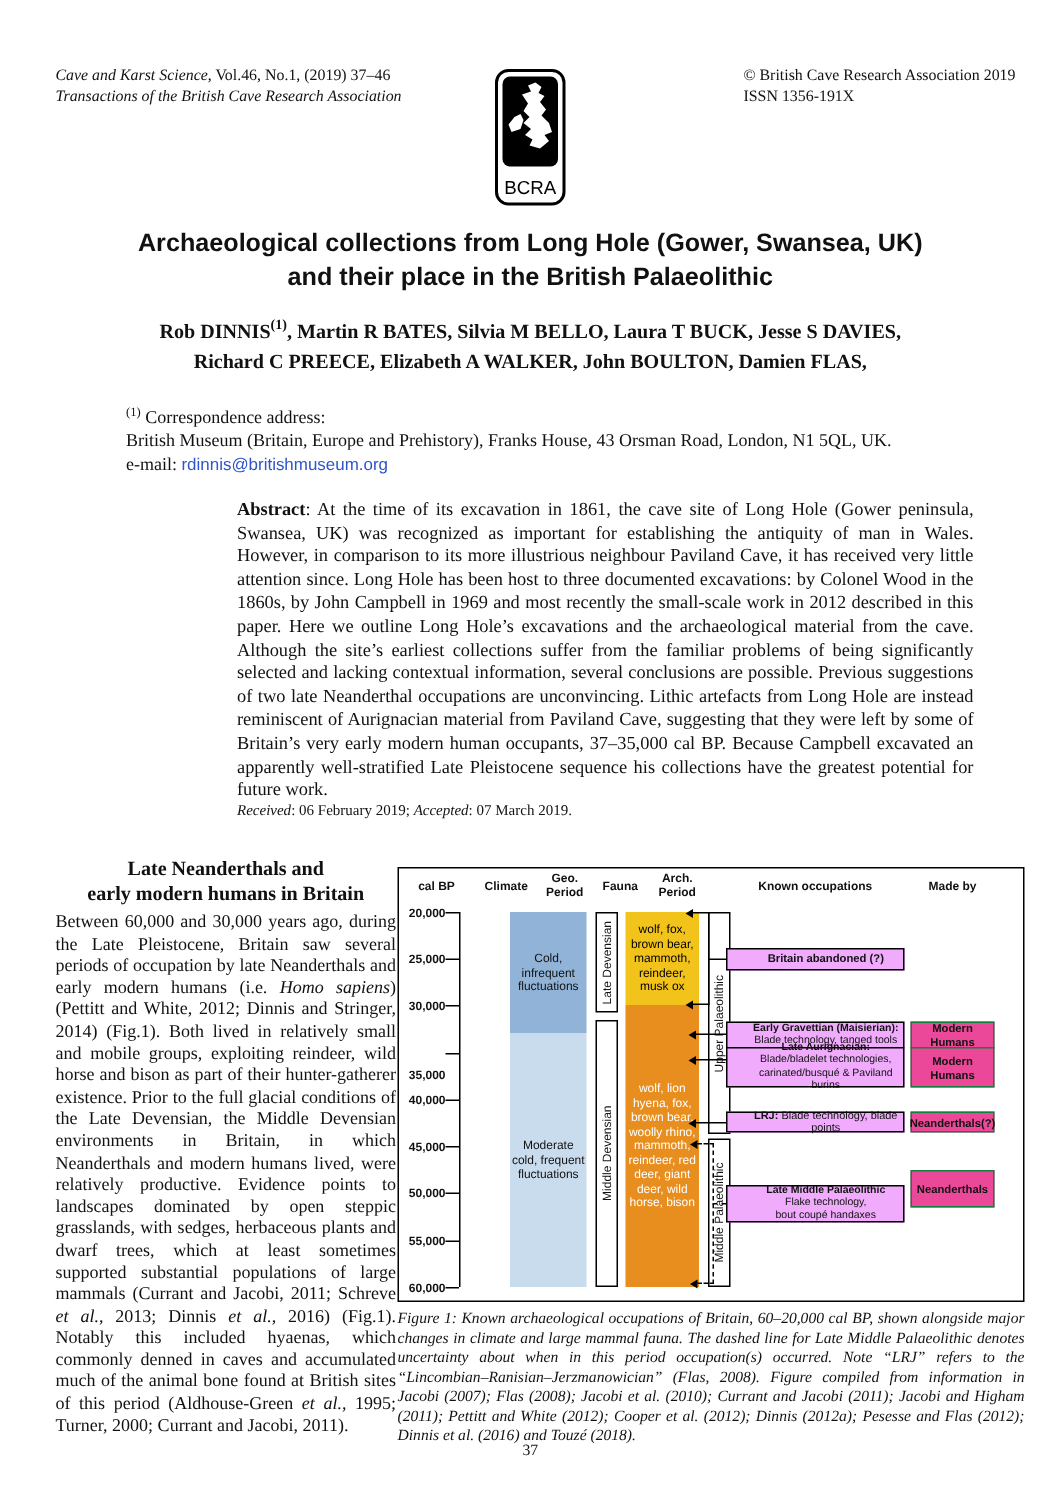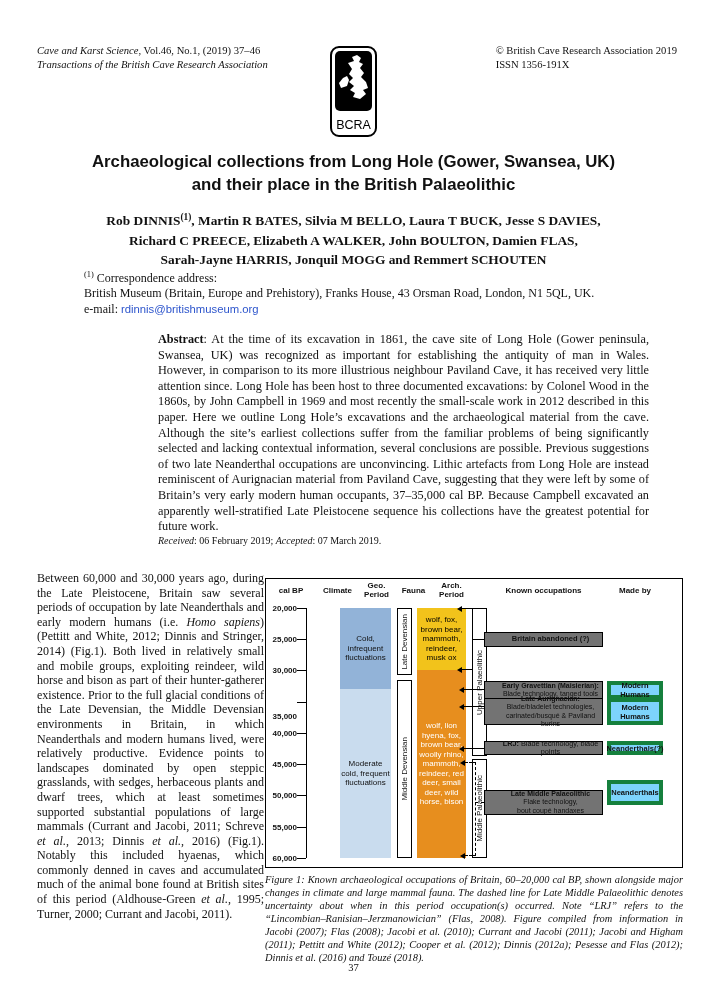--- a/index.html
+++ b/index.html
@@ -36,22 +36,22 @@
   
   .fig{left:265px;top:578px;width:418px;height:290px;border:1px solid #000;box-sizing:border-box;background:#fff;}
   .fig *{box-sizing:border-box;}
   .fig .lab{position:absolute;font-family:"Liberation Sans",sans-serif;font-weight:bold;font-size:8px;line-height:8.5px;text-align:center;}
   .fig .tick-lab{position:absolute;left:2px;width:29px;text-align:right;font-family:"Liberation Sans",sans-serif;font-weight:bold;font-size:8px;}
   .fig .tick{position:absolute;left:31px;width:9px;height:1px;background:#000;}
   .fig .axis{position:absolute;left:40px;top:29px;width:1px;height:250px;background:#000;}
   .band{position:absolute;font-family:"Liberation Sans",sans-serif;font-size:8px;line-height:9.5px;text-align:center;display:flex;align-items:center;justify-content:center;margin-left:28px;}
   .boxed{border:1px solid #000;background:#fff;}
   .vert{writing-mode:vertical-rl;transform:rotate(180deg);white-space:nowrap;}
-  .occ{position:absolute;border:1px solid #000;background:#737373;font-family:"Liberation Sans",sans-serif;font-size:7px;line-height:8.3px;text-align:center;display:flex;flex-direction:column;align-items:center;justify-content:center;padding-left:14px;}
-  .made{position:absolute;border:4px solid #15803d;background:#7dd3fc;font-family:"Liberation Sans",sans-serif;font-weight:bold;font-size:7.5px;line-height:9px;text-align:center;display:flex;align-items:center;justify-content:center;}
+  .occ{position:absolute;border:1px solid #000;background:#f0abfc;font-family:"Liberation Sans",sans-serif;font-size:7px;line-height:8.3px;text-align:center;display:flex;flex-direction:column;align-items:center;justify-content:center;padding-left:14px;}
+  .made{position:absolute;border:1px solid #15803d;background:#ec4899;font-family:"Liberation Sans",sans-serif;font-weight:bold;font-size:7.5px;line-height:9px;text-align:center;display:flex;align-items:center;justify-content:center;}
   .hline{position:absolute;height:1px;background:#000;}
   .vline{position:absolute;width:1px;background:#000;}
   .hdash{position:absolute;height:0;border-top:1px dashed #000;}
   .vdash{position:absolute;width:0;border-left:1px dashed #000;}
   .arrow-l{position:absolute;width:0;height:0;border-top:3px solid transparent;border-bottom:3px solid transparent;border-right:5px solid #000;}
 
   .caption{left:265px;top:873px;width:418px;font-size:10.4px;line-height:13px;text-align:justify;font-style:italic;}
   .pageno{left:0;top:962px;width:707px;text-align:center;font-size:10.5px;}
 </style>
 </head>
@@ -78,38 +78,41 @@
 </div>
 
 <div class="abs title">
   <div>Archaeological collections from Long Hole (Gower, Swansea, UK)</div>
   <div>and their place in the British Palaeolithic</div>
 </div>
 
 <div class="abs authors">
   <div><span>Rob DINNIS</span><sup>(1)</sup><span>, Martin R BATES, Silvia M BELLO, Laura T BUCK, Jesse S DAVIES,</span></div>
   <div>Richard C PREECE, Elizabeth A WALKER, John BOULTON, Damien FLAS,</div>
-  <div>Sarah-Jayne HARRIS, Jonquil MOGG and Remmert SCHOUTEN</div>
 </div>
 
 <div class="abs corr">
   <div><sup>(1)</sup><span> Correspondence address:</span></div>
   <div>British Museum (Britain, Europe and Prehistory), Franks House, 43 Orsman Road, London, N1 5QL, UK.</div>
   <div><span>e-mail: </span><a href="#" class="email-link">rdinnis@britishmuseum.org</a></div>
 </div>
 
 <div class="abs abstract">
   <span class="b">Abstract</span><span>: At the time of its excavation in 1861, the cave site of Long Hole (Gower peninsula, Swansea, UK) was recognized as important for establishing the antiquity of man in Wales. However, in comparison to its more illustrious neighbour Paviland Cave, it has received very little attention since. Long Hole has been host to three documented excavations: by Colonel Wood in the 1860s, by John Campbell in 1969 and most recently the small-scale work in 2012 described in this paper. Here we outline Long Hole’s excavations and the archaeological material from the cave. Although the site’s earliest collections suffer from the familiar problems of being significantly selected and lacking contextual information, several conclusions are possible. Previous suggestions of two late Neanderthal occupations are unconvincing. Lithic artefacts from Long Hole are instead reminiscent of Aurignacian material from Paviland Cave, suggesting that they were left by some of Britain’s very early modern human occupants, 37–35,000 cal BP. Because Campbell excavated an apparently well-stratified Late Pleistocene sequence his collections have the greatest potential for future work.</span>
 </div>
 
 <div class="abs dates">
   <span class="it">Received</span><span>: 06 February 2019; </span><span class="it">Accepted</span><span>: 07 March 2019.</span>
 </div>
 
 <div class="abs leftcol">
+  <h2>
+    <div>Late Neanderthals and</div>
+    <div>early modern humans in Britain</div>
+  </h2>
   <p><span>Between 60,000 and 30,000 years ago, during the Late Pleistocene, Britain saw several periods of occupation by late Neanderthals and early modern humans (i.e. </span><span class="it">Homo sapiens</span><span>) (Pettitt and White, 2012; Dinnis and Stringer, 2014) (Fig.1). Both lived in relatively small and mobile groups, exploiting reindeer, wild horse and bison as part of their hunter-gatherer existence. Prior to the full glacial conditions of the Late Devensian, the Middle Devensian environments in Britain, in which Neanderthals and modern humans lived, were relatively productive. Evidence points to landscapes dominated by open steppic grasslands, with sedges, herbaceous plants and dwarf trees, which at least sometimes supported substantial populations of large mammals (Currant and Jacobi, 2011; Schreve </span><span class="it">et al.</span><span>, 2013; Dinnis </span><span class="it">et al.</span><span>, 2016) (Fig.1). Notably this included hyaenas, which commonly denned in caves and accumulated much of the animal bone found at British sites of this period (Aldhouse-Green </span><span class="it">et al.</span><span>, 1995; Turner, 2000; Currant and Jacobi, 2011).</span></p>
 </div>
 
 <div class="abs fig">
 
   <div class="lab" style="left:4px;top:8px;width:42px;">cal BP</div>
   <div class="lab" style="left:46px;top:8px;width:51px;">Climate</div>
   <div class="lab" style="left:95px;top:3px;width:31px;">Geo. Period</div>
   <div class="lab" style="left:123px;top:8px;width:49px;">Fauna</div>
   <div class="lab" style="left:169px;top:3px;width:33px;">Arch. Period</div>
@@ -140,21 +143,21 @@
   <div class="band" style="left:46px;top:110px;width:51px;height:169px;background:#c9dcee;">Moderate cold, frequent fluctuations</div>
 
   <div class="band boxed" style="left:103px;top:29px;width:15px;height:67px;">
       <span class="vert">Late Devensian</span>
     </div>
   <div class="band boxed" style="left:103px;top:101px;width:15px;height:178px;">
       <span class="vert">Middle Devensian</span>
     </div>
 
   <div class="band" style="left:123px;top:29px;width:49px;height:62px;background:#f2c31b;color:#000;">wolf, fox, brown bear, mammoth, reindeer, musk ox</div>
-  <div class="band" style="left:123px;top:91px;width:49px;height:188px;background:#e78e1e;color:#fff;">wolf, lion hyena, fox, brown bear, woolly rhino, mammoth, reindeer, red deer, small deer, wild horse, bison</div>
+  <div class="band" style="left:123px;top:91px;width:49px;height:188px;background:#e78e1e;color:#fff;">wolf, lion hyena, fox, brown bear, woolly rhino, mammoth, reindeer, red deer, giant deer, wild horse, bison</div>
 
   <div class="band boxed" style="left:178px;top:29px;width:15px;height:148px;">
       <span class="vert">Upper Palaeolithic</span>
     </div>
   <div class="band boxed" style="left:178px;top:180px;width:15px;height:99px;">
       <span class="vert">Middle Palaeolithic</span>
     </div>
 
   <div class="vline" style="left:206px;top:29px;height:62px;"></div>
   <div class="hline" style="left:196px;top:29px;width:11px;"></div>

